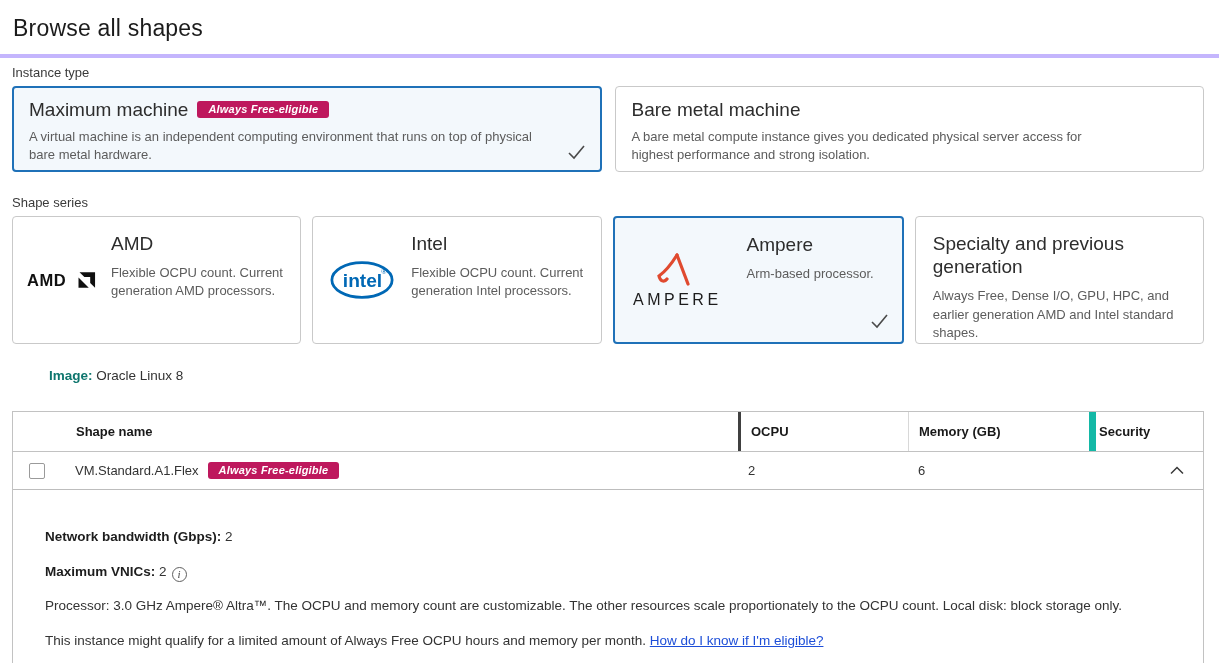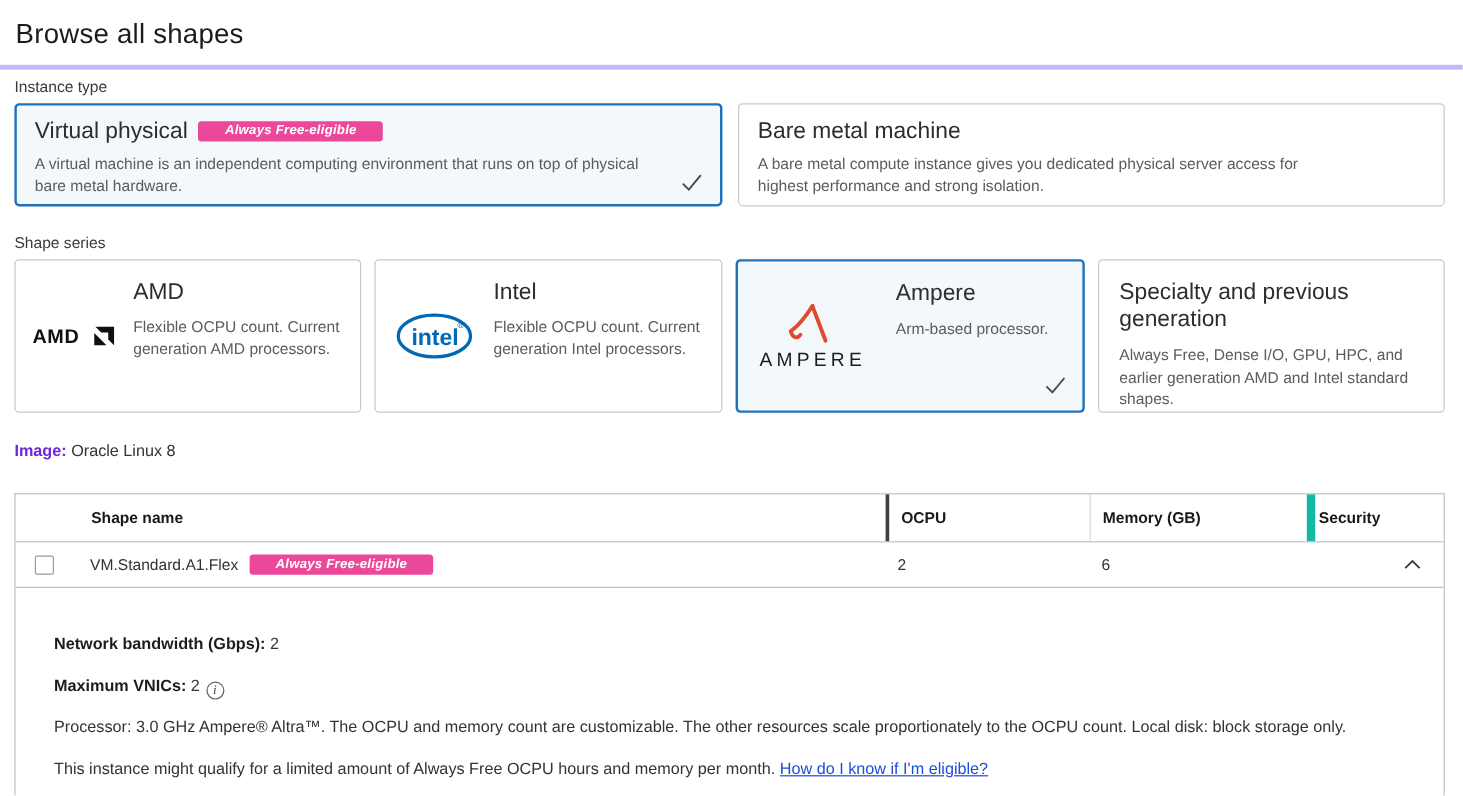--- a/index.html
+++ b/index.html
@@ -17,41 +17,41 @@
 
   .card-row { display: flex; gap: 13px; }
   .series-row { gap: 11px; }
 
   .card { position: relative; flex: 1; background: #fff; border: 1px solid #c9c9c9; border-radius: 4px; }
   .instance-card { height: 86px; padding: 12px 16px 10px; }
   .card.selected { border: 2px solid #1f71b8; background: #f3f8fc; }
   .instance-card.selected { padding: 11px 15px 9px; }
 
   .card-title { font-size: 19px; color: #2d2d2d; line-height: 1.15; }
-  .badge { display: inline-block; background: #ec4899; color: #fff; font-size: 11px; font-style: italic;
-           font-weight: 600; padding: 2px 22px 3px; border-radius: 3px; margin-left: 9px; vertical-align: 3px; letter-spacing: .2px; }
+  .badge { display: inline-block; background: #be185d; color: #fff; font-size: 11px; font-style: italic;
+           font-weight: 600; padding: 2px 11px 3px; border-radius: 3px; margin-left: 9px; vertical-align: 3px; letter-spacing: .2px; }
   .card-desc { font-size: 13px; color: #5c5c5c; margin-top: 7px; line-height: 1.4; }
   .vm-desc { padding-right: 46px; }
   .bm-desc { padding-right: 60px; }
 
   .check { position: absolute; right: 14px; bottom: 10px; }
   .series-card .check { right: 13px; bottom: 13px; }
 
   .series-card { height: 128px; display: flex; padding: 12px 14px 12px 14px; }
   .logo-col { display: flex; align-items: center; justify-content: center; flex: none; }
   .logo-amd { width: 70px; }
   .logo-intel { width: 70px; }
   .logo-ampere { width: 104px; }
   .text-col { flex: 1; padding-top: 3px; padding-left: 14px; }
   .series-title { font-size: 19px; color: #2d2d2d; margin-bottom: 9px; line-height: 1.22; }
   .series-desc { font-size: 13px; color: #5c5c5c; line-height: 1.4; }
   .specialty .text-col { padding-left: 3px; }
 
   .image-line { margin-top: 24px; font-size: 13.5px; color: #333; }
-  .image-line .bold { font-weight: bold; color: #6d28d9; }
+  .image-line .bold { font-weight: bold; color: #0f766e; margin-left: 37px; }
 
   .shape-table { margin-top: 28px; border: 1px solid #c2c2c2; border-bottom: 0; }
   .thead { display: flex; height: 40px; align-items: stretch; border-bottom: 1px solid #c2c2c2;
            font-weight: bold; font-size: 13px; color: #191919; }
   .th { display: flex; align-items: center; }
   .th-name { width: 725px; padding-left: 63px; }
   .th-ocpu { width: 170px; padding-left: 10px; border-left: 3px solid #404040; }
   .th-mem  { width: 181px; padding-left: 10px; border-left: 1px solid #d8d8d8; text-align: right; }
   .th-sec  { flex: 1; padding-left: 3px; border-left: 7px solid #14b8a6; }
 
@@ -81,21 +81,21 @@
     <h1>Browse all shapes</h1>
   </div>
 
   <div class="content">
 
     <div class="section-label">Instance type</div>
     <div class="card-row">
 
       <div class="card instance-card selected">
         <div>
-          <span class="card-title">Virtual physical</span><span class="badge">Always Free-eligible</span>
+          <span class="card-title">Maximum machine</span><span class="badge">Always Free-eligible</span>
         </div>
         <div class="card-desc vm-desc">A virtual machine is an independent computing environment that runs on top of physical bare metal hardware.</div>
         <svg class="check" width="19" height="16" viewBox="0 0 19 16">
           <path d="M2 9 L7 14 L17 2" fill="none" stroke="#4a4a4a" stroke-width="1.6"></path>
         </svg>
       </div>
 
       <div class="card instance-card">
         <div>
           <span class="card-title">Bare metal machine</span>

